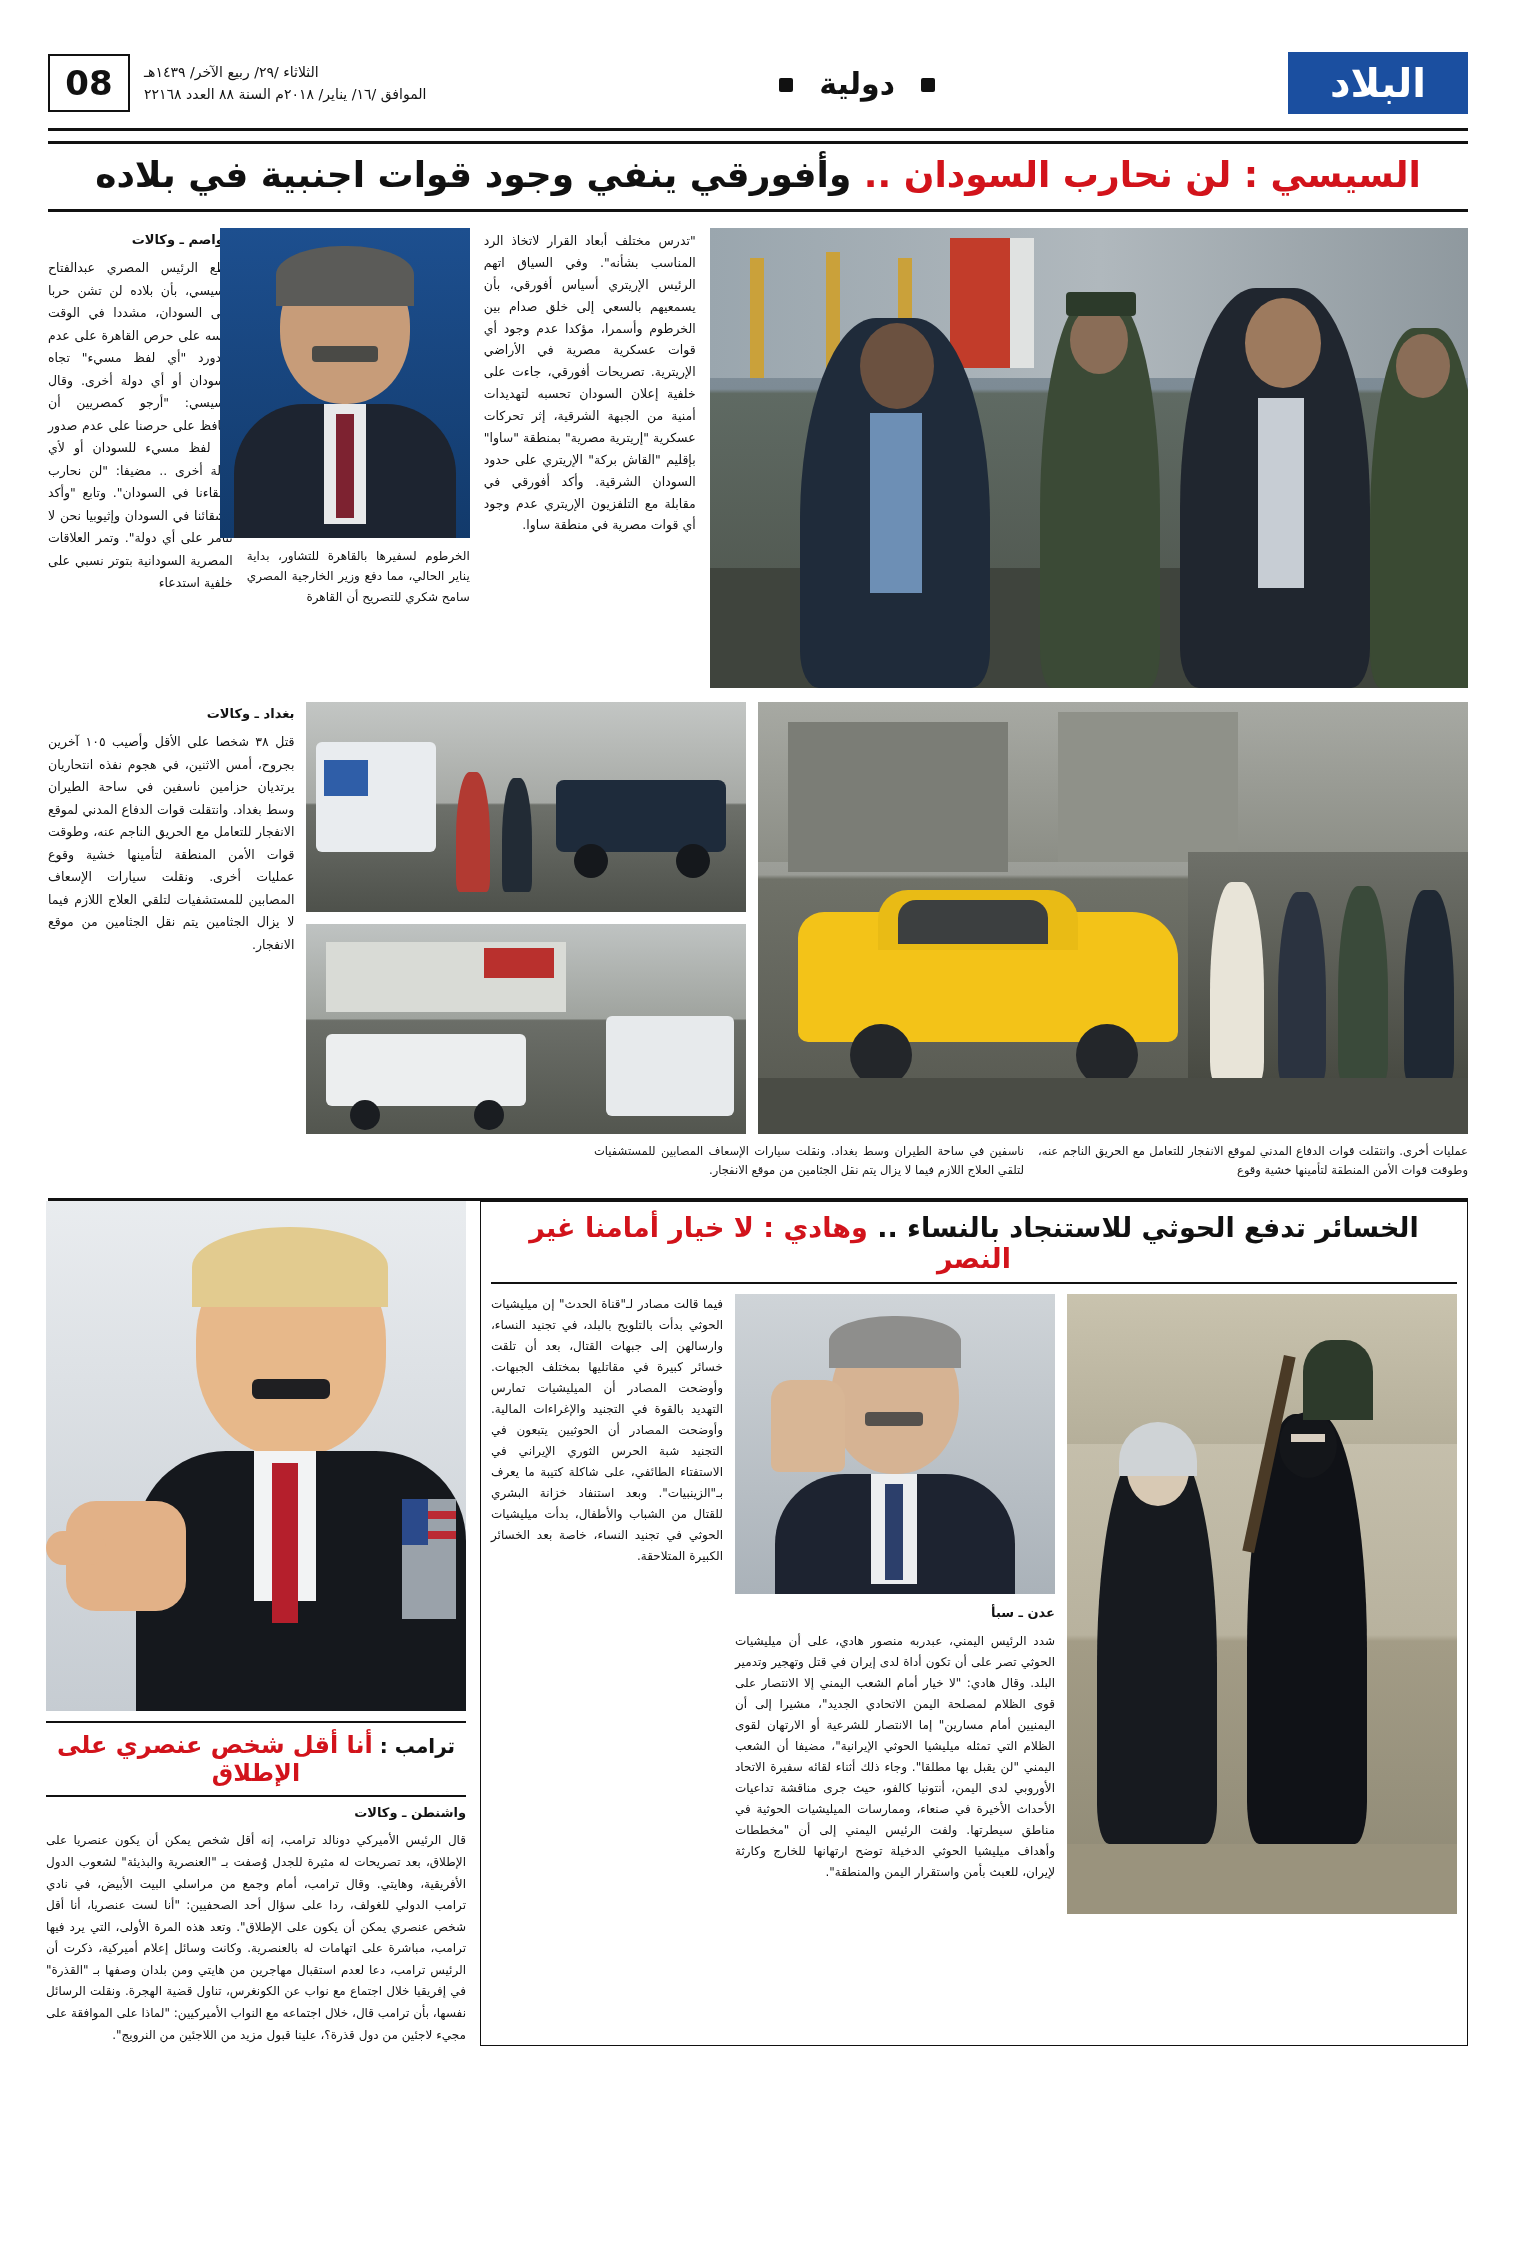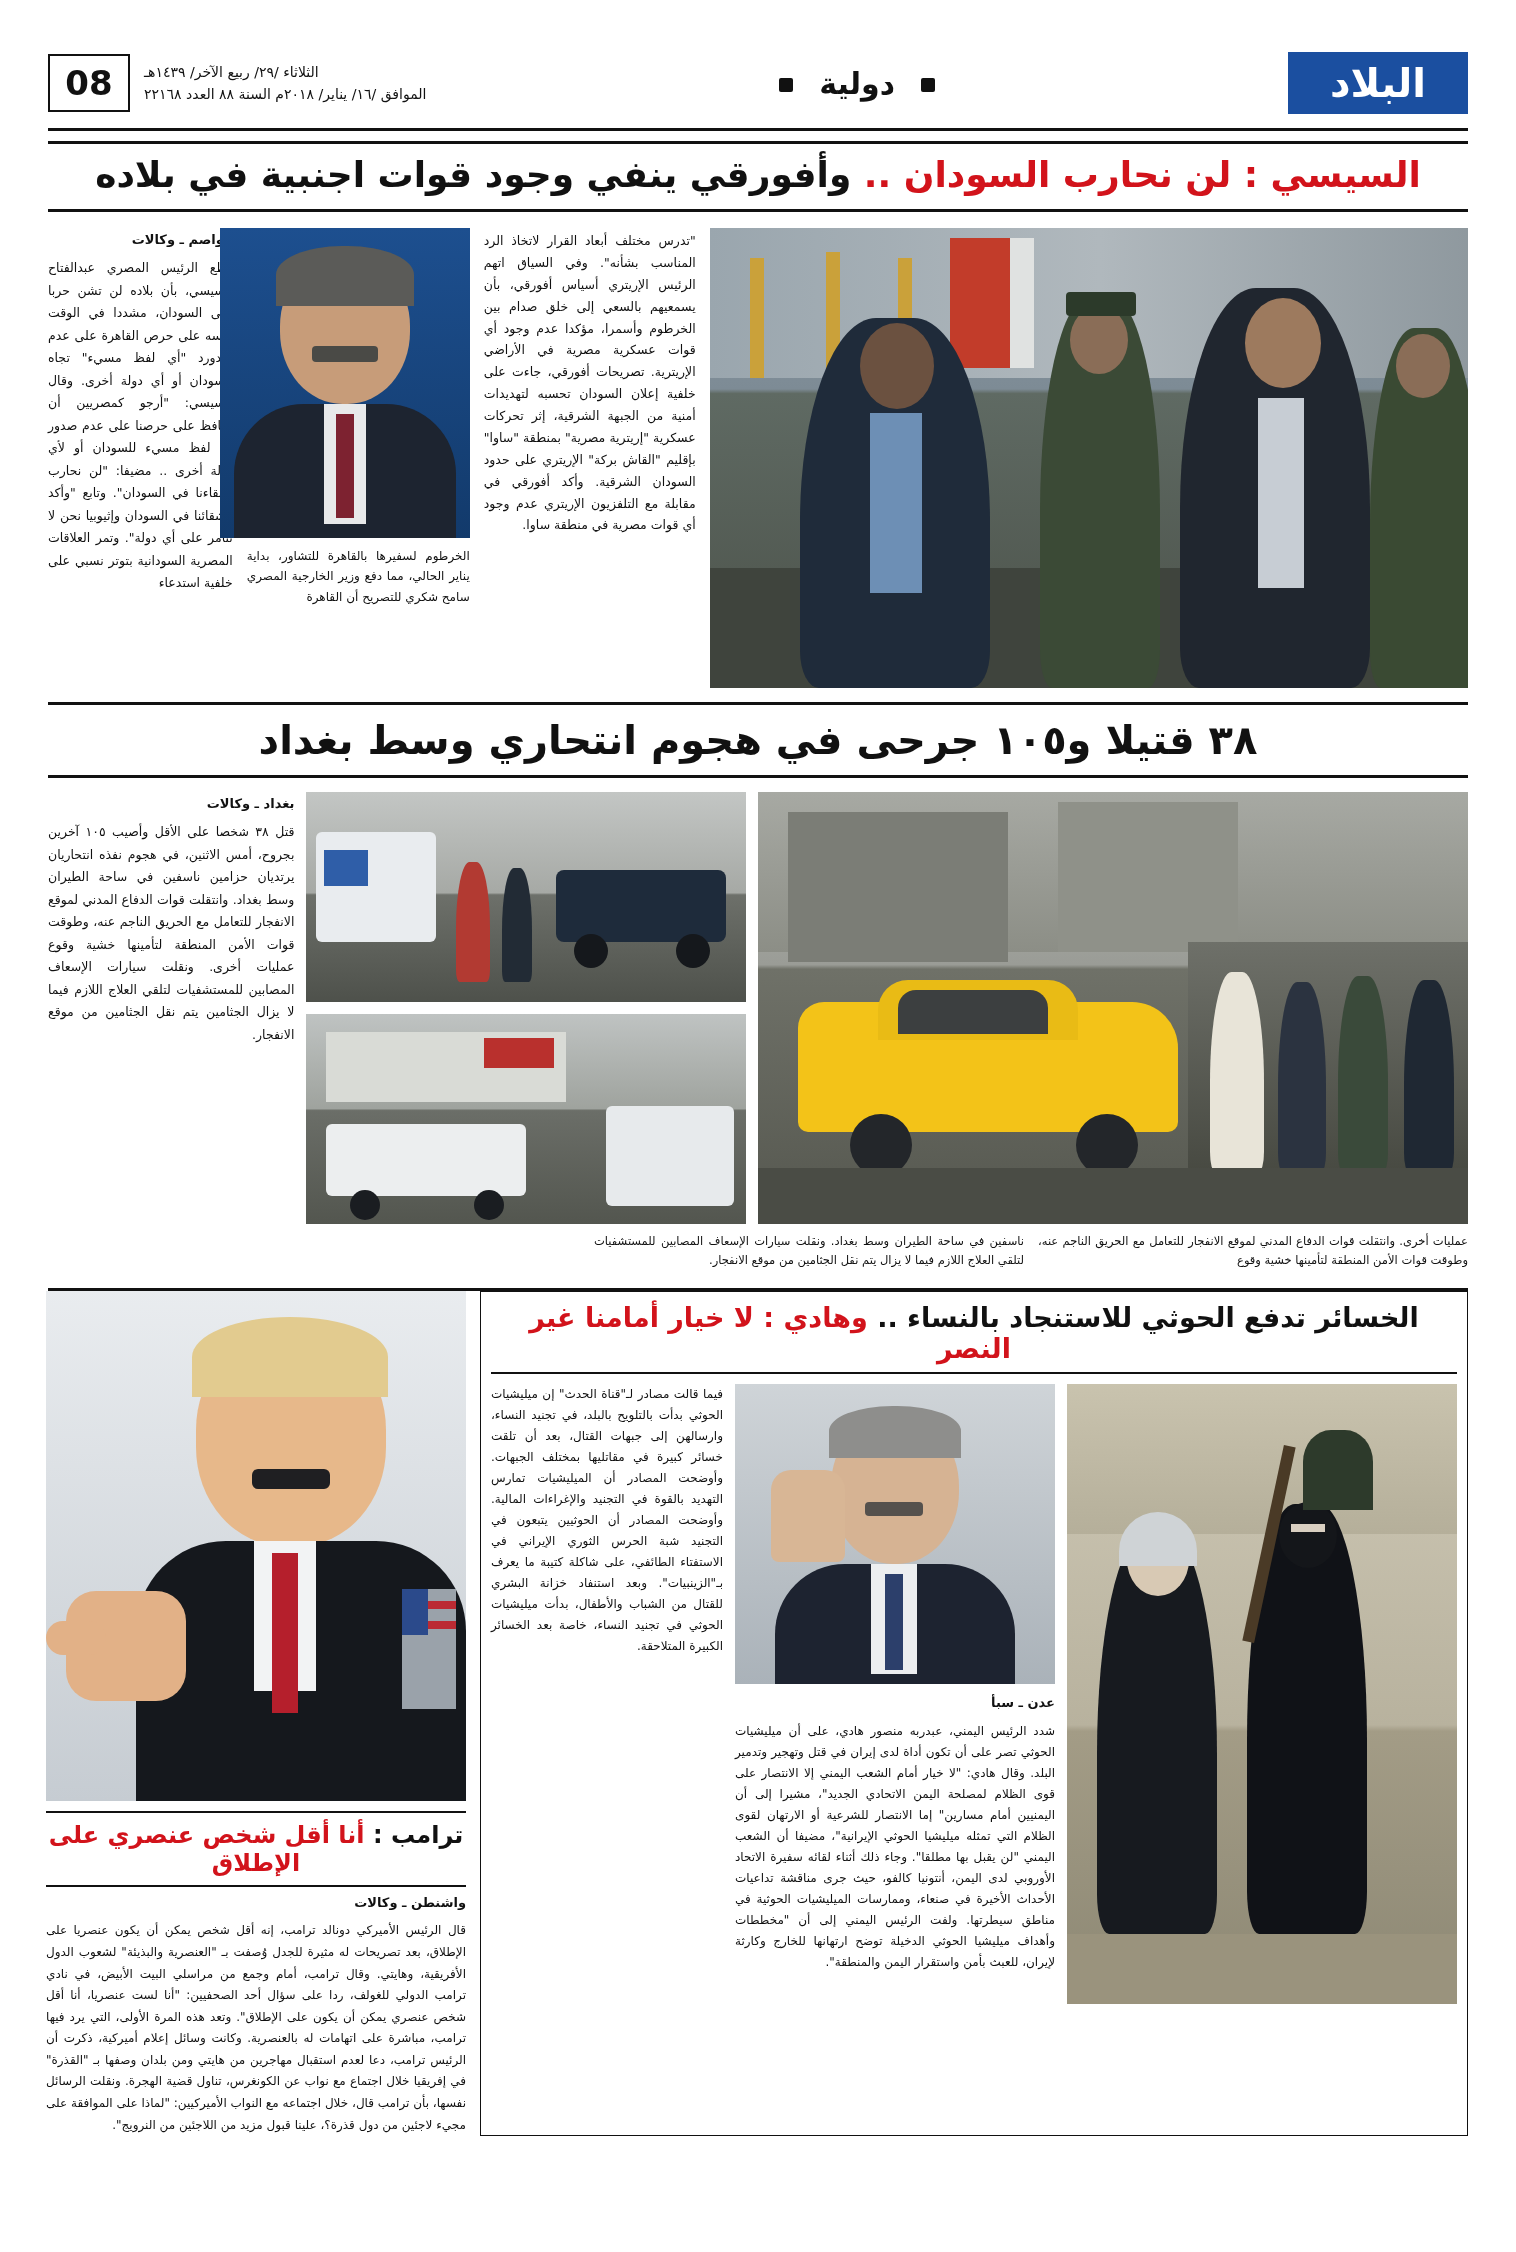--- a/index.html
+++ b/index.html
@@ -71,21 +71,21 @@
   .b-left .hl .t2{color:#d2131b;font-size:27px;font-weight:bold;}
   .b-body{display:flex;gap:12px;margin-top:10px;}
   .b-photo-a{width:390px;height:620px;overflow:hidden;position:relative;background:#4a4f44;}
   .b-mid{width:320px;}
   .b-photo-b{width:320px;height:300px;overflow:hidden;position:relative;background:#2f3a45;}
   .b-text{font-size:12px;line-height:1.75;text-align:justify;margin-top:8px;}
   .b-col{width:232px;font-size:12px;line-height:1.75;text-align:justify;}
   .b-right{width:420px;}
   .b-photo-c{width:420px;height:510px;overflow:hidden;position:relative;background:#c9cdd2;}
   .b-right .hl2{border-top:2px solid #111;border-bottom:2px solid #111;margin-top:10px;padding:8px 0;text-align:center;}
-  .b-right .hl2 .t1{font-size:24px;font-weight:bold;color:#111;}
+  .b-right .hl2 .t1{font-size:20px;font-weight:bold;color:#111;}
   .b-right .hl2 .t2{font-size:24px;font-weight:bold;color:#d2131b;}
   .b-right .txt{font-size:12px;line-height:1.8;text-align:justify;margin-top:4px;}
 
   
   .sky{position:absolute;inset:0;}
   .fig{position:absolute;border-radius:40% 40% 10% 10%/55% 55% 10% 10%;}
   .blurline{position:absolute;background:rgba(255,255,255,.16);}
 </style>
 </head>
 <body>
@@ -153,23 +153,20 @@
       </div>
       <div class="cap">الخرطوم لسفيرها بالقاهرة للتشاور، بداية يناير الحالي، مما دفع وزير الخارجية المصري سامح شكري للتصريح أن القاهرة</div>
     </div>
 
     <div class="s1-right">
       <div class="agency">عواصم ـ وكالات</div>
       <div>قطع الرئيس المصري عبدالفتاح السيسي، بأن بلاده لن تشن حربا على السودان، مشددا في الوقت نفسه على حرص القاهرة على عدم صدورد "أي لفظ مسيء" تجاه السودان أو أي دولة أخرى. وقال السيسي: "أرجو كمصريين أن نحافظ على حرصنا على عدم صدور أي لفظ مسيء للسودان أو لأي دولة أخرى .. مضيفا: "لن نحارب أشقاءنا في السودان". وتابع "وأكد لأشقائنا في السودان وإثيوبيا نحن لا نتآمر على أي دولة". وتمر العلاقات المصرية السودانية بتوتر نسبي على خلفية استدعاء</div>
     </div>
   </div>
 
-  <div class="headline-bar2">
-    <span class="h-black">٣٨ قتيلا و١٠٥ جرحى في هجوم انتحاري وسط بغداد</span>
-  </div>
 
   <div class="story2">
 
     <div class="s2-main">
       <div class="sky" style="background:linear-gradient(#b9bcb8 0%,#9a9c96 40%,#6f7168 41%,#55574f 100%);"></div>
       <div style="position:absolute;left:0;top:0;width:720px;height:160px;background:linear-gradient(#a7a9a3,#8c8e86);"></div>
       <div style="position:absolute;left:30px;top:20px;width:220px;height:150px;background:#7b7d76;"></div>
       <div style="position:absolute;left:300px;top:10px;width:180px;height:150px;background:#8f9189;"></div>
 
       <div style="position:absolute;left:40px;top:210px;width:380px;height:130px;background:#f3c318;border-radius:26px 46px 10px 10px;"></div>

